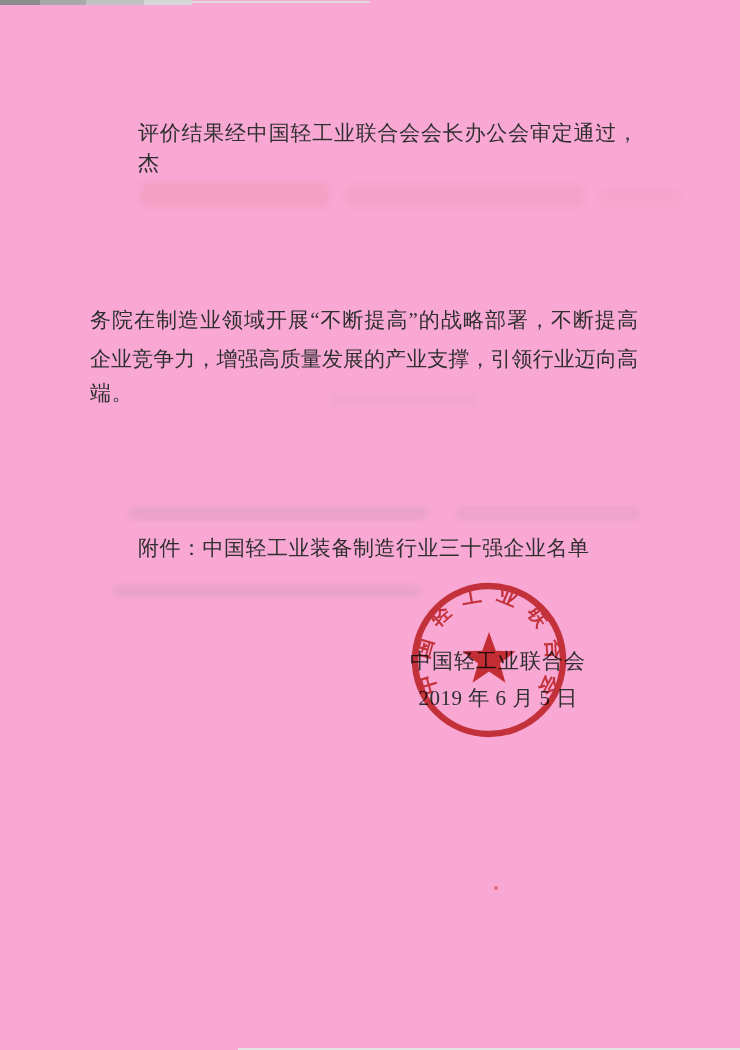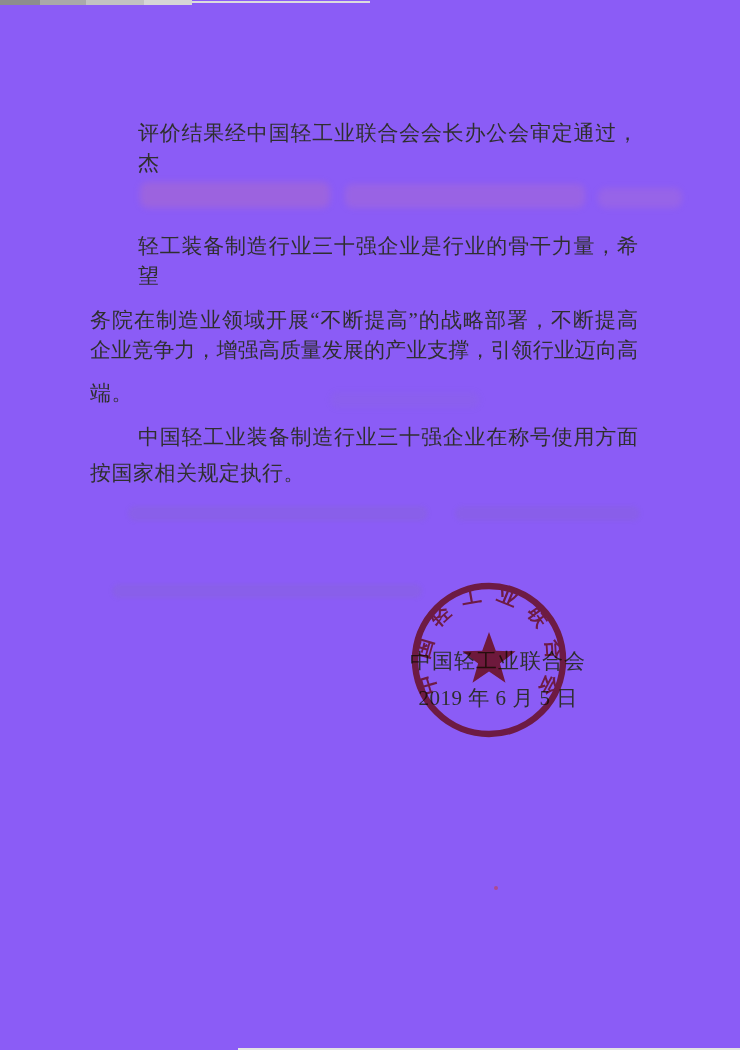--- a/index.html
+++ b/index.html
@@ -2,21 +2,21 @@
 <html><head>
 <meta charset="utf-8">
 <title>Document</title>
 <style>
   html,body{margin:0;padding:0;}
   body{
     width:740px;height:1050px;position:relative;overflow:hidden;
     background:#fdfdfc;
     font-family:"Liberation Serif","DejaVu Serif",serif;
   }
-  .page{position:absolute;inset:0;background:#8b5cf6;padding-left:28px;}
+  .page{position:absolute;inset:0;background:#f9a8d4;padding-left:28px;}
 
   
   .scan-top{
     position:absolute;top:0;left:0;width:192px;height:5px;
     background:linear-gradient(to right,#8d8d8d 0 21%,#a9a9a9 21% 45%,#c2c2c2 45% 75%,#d6d6d6 75% 100%);
   }
   .scan-top2{position:absolute;top:1px;left:192px;width:178px;height:2px;background:#dcdcdc;}
   .scan-bottom{position:absolute;bottom:0;left:238px;width:502px;height:2px;background:#e4e4e4;}
 
   
@@ -68,28 +68,26 @@
   <div class="bleed bleed-pink-2"></div>
   <div class="bleed bleed-pink-3"></div>
   <div class="bleed bleed-gray-1"></div>
   <div class="bleed bleed-gray-2"></div>
   <div class="bleed bleed-gray-3"></div>
   <div class="bleed bleed-gray-4"></div>
   <div class="bleed speck-red"></div>
 
   <div class="line just indent" style="top:118px">评价结果经中国轻工业联合会会长办公会审定通过，杰</div>
 
-  <div class="line just indent" style="top:231px">轻工装备制造行业三十强企业是行业的骨干力量，希望</div>
   <div class="line just" style="top:305px">务院在制造业领域开展“不断提高”的战略部署，不断提高</div>
-  <div class="line just" style="top:335px">企业竞争力，增强高质量发展的产业支撑，引领行业迈向高</div>
+  <div class="line just" style="top:344px">企业竞争力，增强高质量发展的产业支撑，引领行业迈向高</div>
   <div class="line" style="top:378px">端。</div>
 
-  <div class="line just indent" style="top:422px">中国轻工业装备制造行业三十强企业在称号使用方面</div>
-  <div class="line" style="top:458px">按国家相关规定执行。</div>
 
+  <div class="line indent" style="top:533px">附件：中国轻工业装备制造行业三十强企业名单</div>
 
   <div class="sig-line sig-name">中国轻工业联合会</div>
   <div class="sig-line sig-date">2019 年 6 月 5 日</div>
 
   <svg class="seal" viewBox="0 0 175 175">
     <circle cx="87" cy="85" r="74" fill="none" stroke="#c43c38" stroke-width="6.5"></circle>
     <polygon fill="#c6352f" points="87,57 93.8,75.7 113.6,76.3 97.9,88.6 103.5,107.7 87,96.5 70.5,107.7 76.1,88.6 60.4,76.3 80.2,75.7"></polygon>
     <defs>
       <path id="sealArc" d="M 40.5 121.3 A 59 59 0 1 1 133.5 121.3" fill="none"></path>
     </defs>

